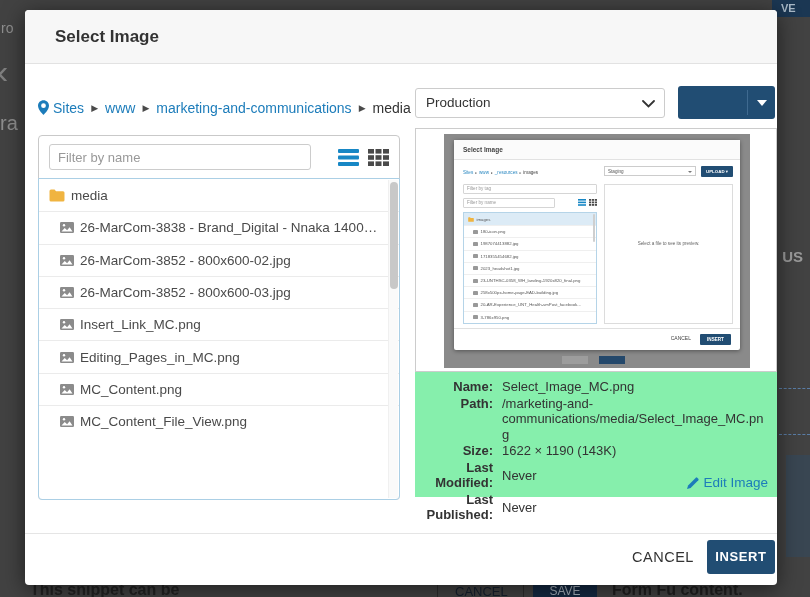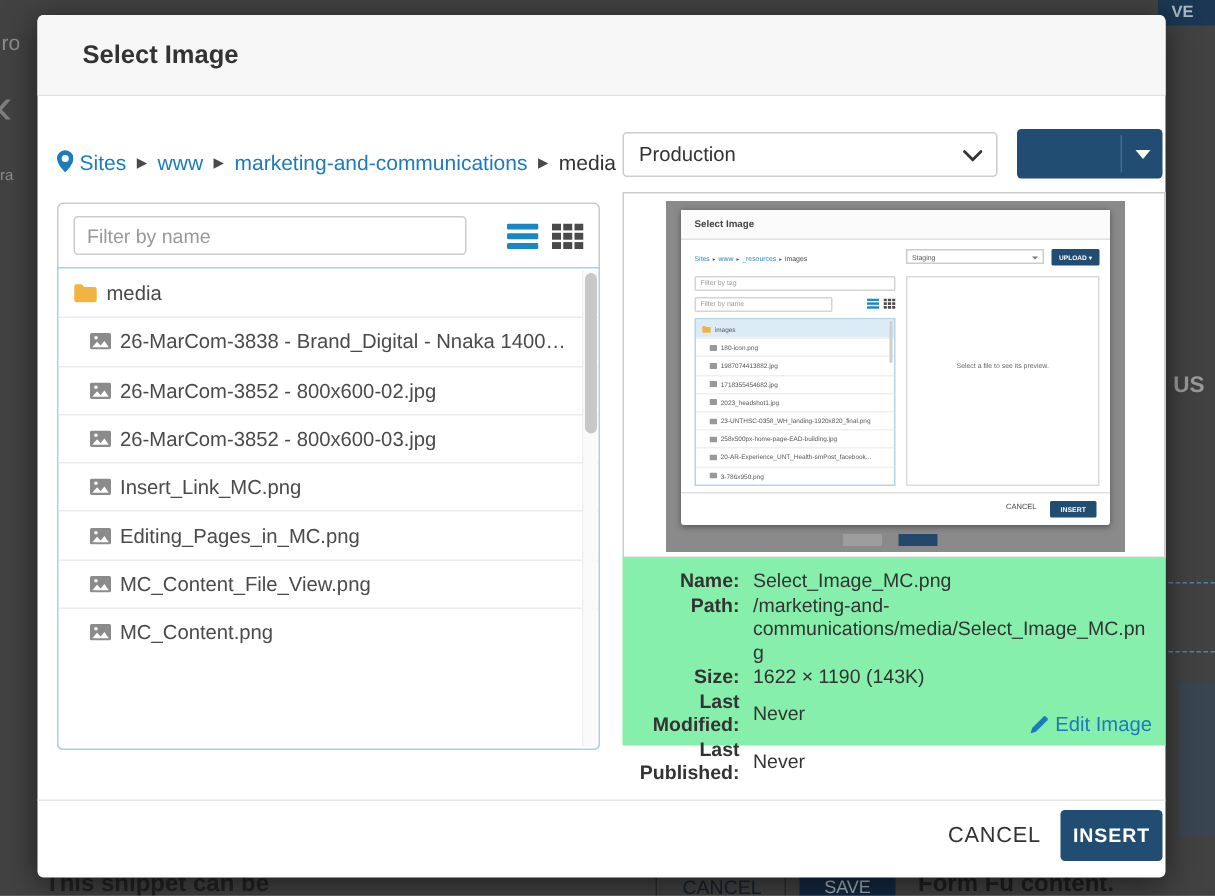--- a/index.html
+++ b/index.html
@@ -4,21 +4,21 @@
 <style>
   * { margin:0; padding:0; box-sizing:border-box; }
   html,body { background:#2f2f2f; }
   body { font-family:"Liberation Sans","DejaVu Sans",sans-serif; }
   .stage { position:relative; width:810px; height:597px; background:#424242; overflow:hidden; }
 
   
   .frag { position:absolute; z-index:1; color:#8e8e8e; }
   .frag-ro { left:1px; top:20px; font-size:14px; }
   .frag-chev { left:-3px; top:52px; font-size:34px; color:#7f7f7f; font-weight:300; }
-  .frag-ra { left:0; top:112px; font-size:10px;text-align:right; }
+  .frag-ra { left:0; top:112px; font-size:20px;text-align:right; }
   .frag-savebtn-top { right:0; top:0; width:38px; height:17px; background:#1b3753; color:#a9b9c7; font-size:11px; font-weight:bold; line-height:17px; padding-left:9px; }
   .frag-us { right:7px; top:248px; font-size:15px; font-weight:bold; color:#9a9a9a; }
   .frag-dash { position:absolute; right:0; width:31px; border-top:1px dashed #5a7da6; z-index:1; }
   .frag-dash.d1 { top:388px; } .frag-dash.d2 { top:434px; }
   .frag-darkblock { position:absolute; right:0; top:455px; width:24px; height:102px; background:#394652; z-index:1; }
   .frag-snippet { left:30px; top:581px; font-size:16px; font-weight:bold; color:#232323; }
   .frag-cancel { left:455px; top:584px; font-size:13px; color:#16202e; }
   .frag-vline { position:absolute; top:584px; width:1px; height:13px; background:#2c2c2c; z-index:1; }
   .frag-vline.v1 { left:437px; } .frag-vline.v2 { left:523px; }
   .frag-save { position:absolute; left:533px; top:583px; width:64px; height:20px; background:#142942; color:#a7b2bd; font-size:12px; text-align:center; line-height:16px; z-index:1; }
@@ -239,31 +239,31 @@
           <span class="flabel">Editing_Pages_in_MC.png</span>
         </div>
         <div class="file-row indent">
           <span class="ficon">
               <svg width="14" height="11" viewBox="0 0 14 11">
                 <rect width="14" height="11" rx="1.2" fill="#8b8b8b"></rect>
                 <circle cx="4" cy="3.2" r="1.2" fill="#fff"></circle>
                 <path d="M1.5 9.5l3.2-3.6 2.4 2.4 2.5-3 2.9 4.2z" fill="#fff"></path>
               </svg>
             </span>
+          <span class="flabel">MC_Content.png</span>
+        </div>
+        <div class="file-row indent">
+          <span class="ficon">
+              <svg width="14" height="11" viewBox="0 0 14 11">
+                <rect width="14" height="11" rx="1.2" fill="#8b8b8b"></rect>
+                <circle cx="4" cy="3.2" r="1.2" fill="#fff"></circle>
+                <path d="M1.5 9.5l3.2-3.6 2.4 2.4 2.5-3 2.9 4.2z" fill="#fff"></path>
+              </svg>
+            </span>
           <span class="flabel">MC_Content_File_View.png</span>
-        </div>
-        <div class="file-row indent">
-          <span class="ficon">
-              <svg width="14" height="11" viewBox="0 0 14 11">
-                <rect width="14" height="11" rx="1.2" fill="#8b8b8b"></rect>
-                <circle cx="4" cy="3.2" r="1.2" fill="#fff"></circle>
-                <path d="M1.5 9.5l3.2-3.6 2.4 2.4 2.5-3 2.9 4.2z" fill="#fff"></path>
-              </svg>
-            </span>
-          <span class="flabel">MC_Content.png</span>
         </div>
         <div class="lp-scroll"></div>
         <div class="lp-thumb"></div>
       </div>
     </div>
 
     <div class="preview-box">
       <div class="thumb-img">
         <div class="mini">
           <div class="mini-header">

